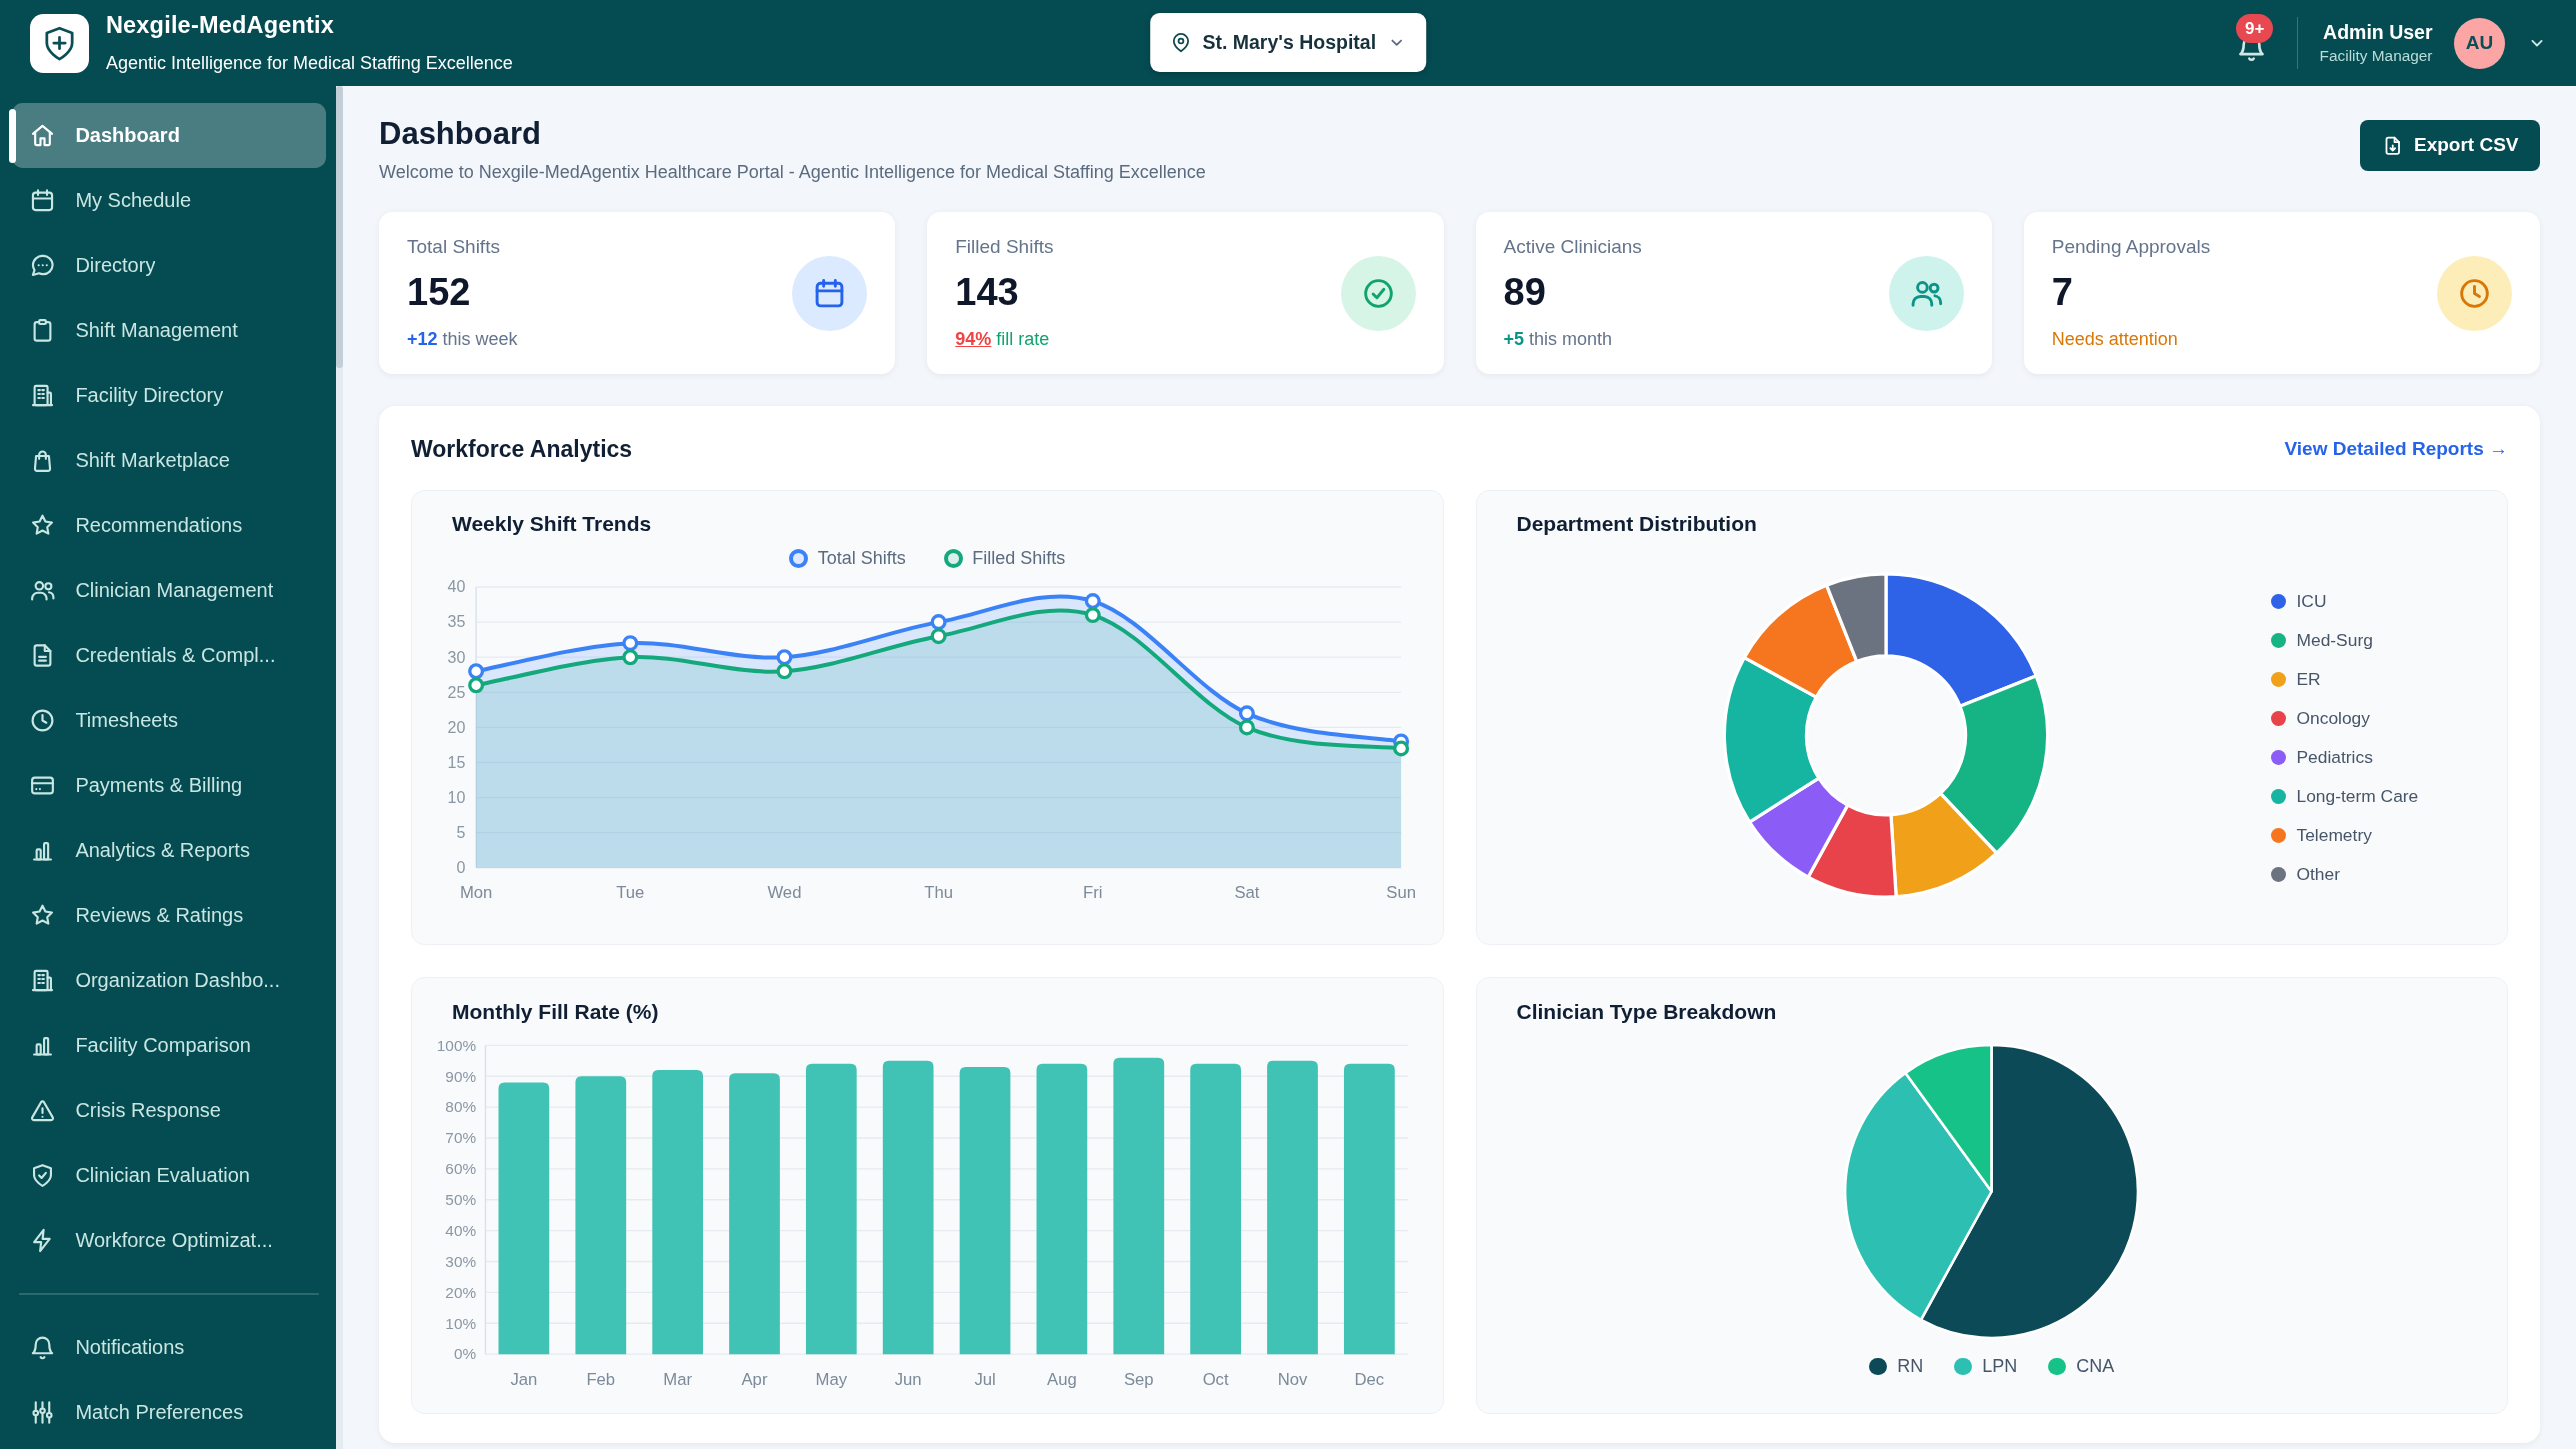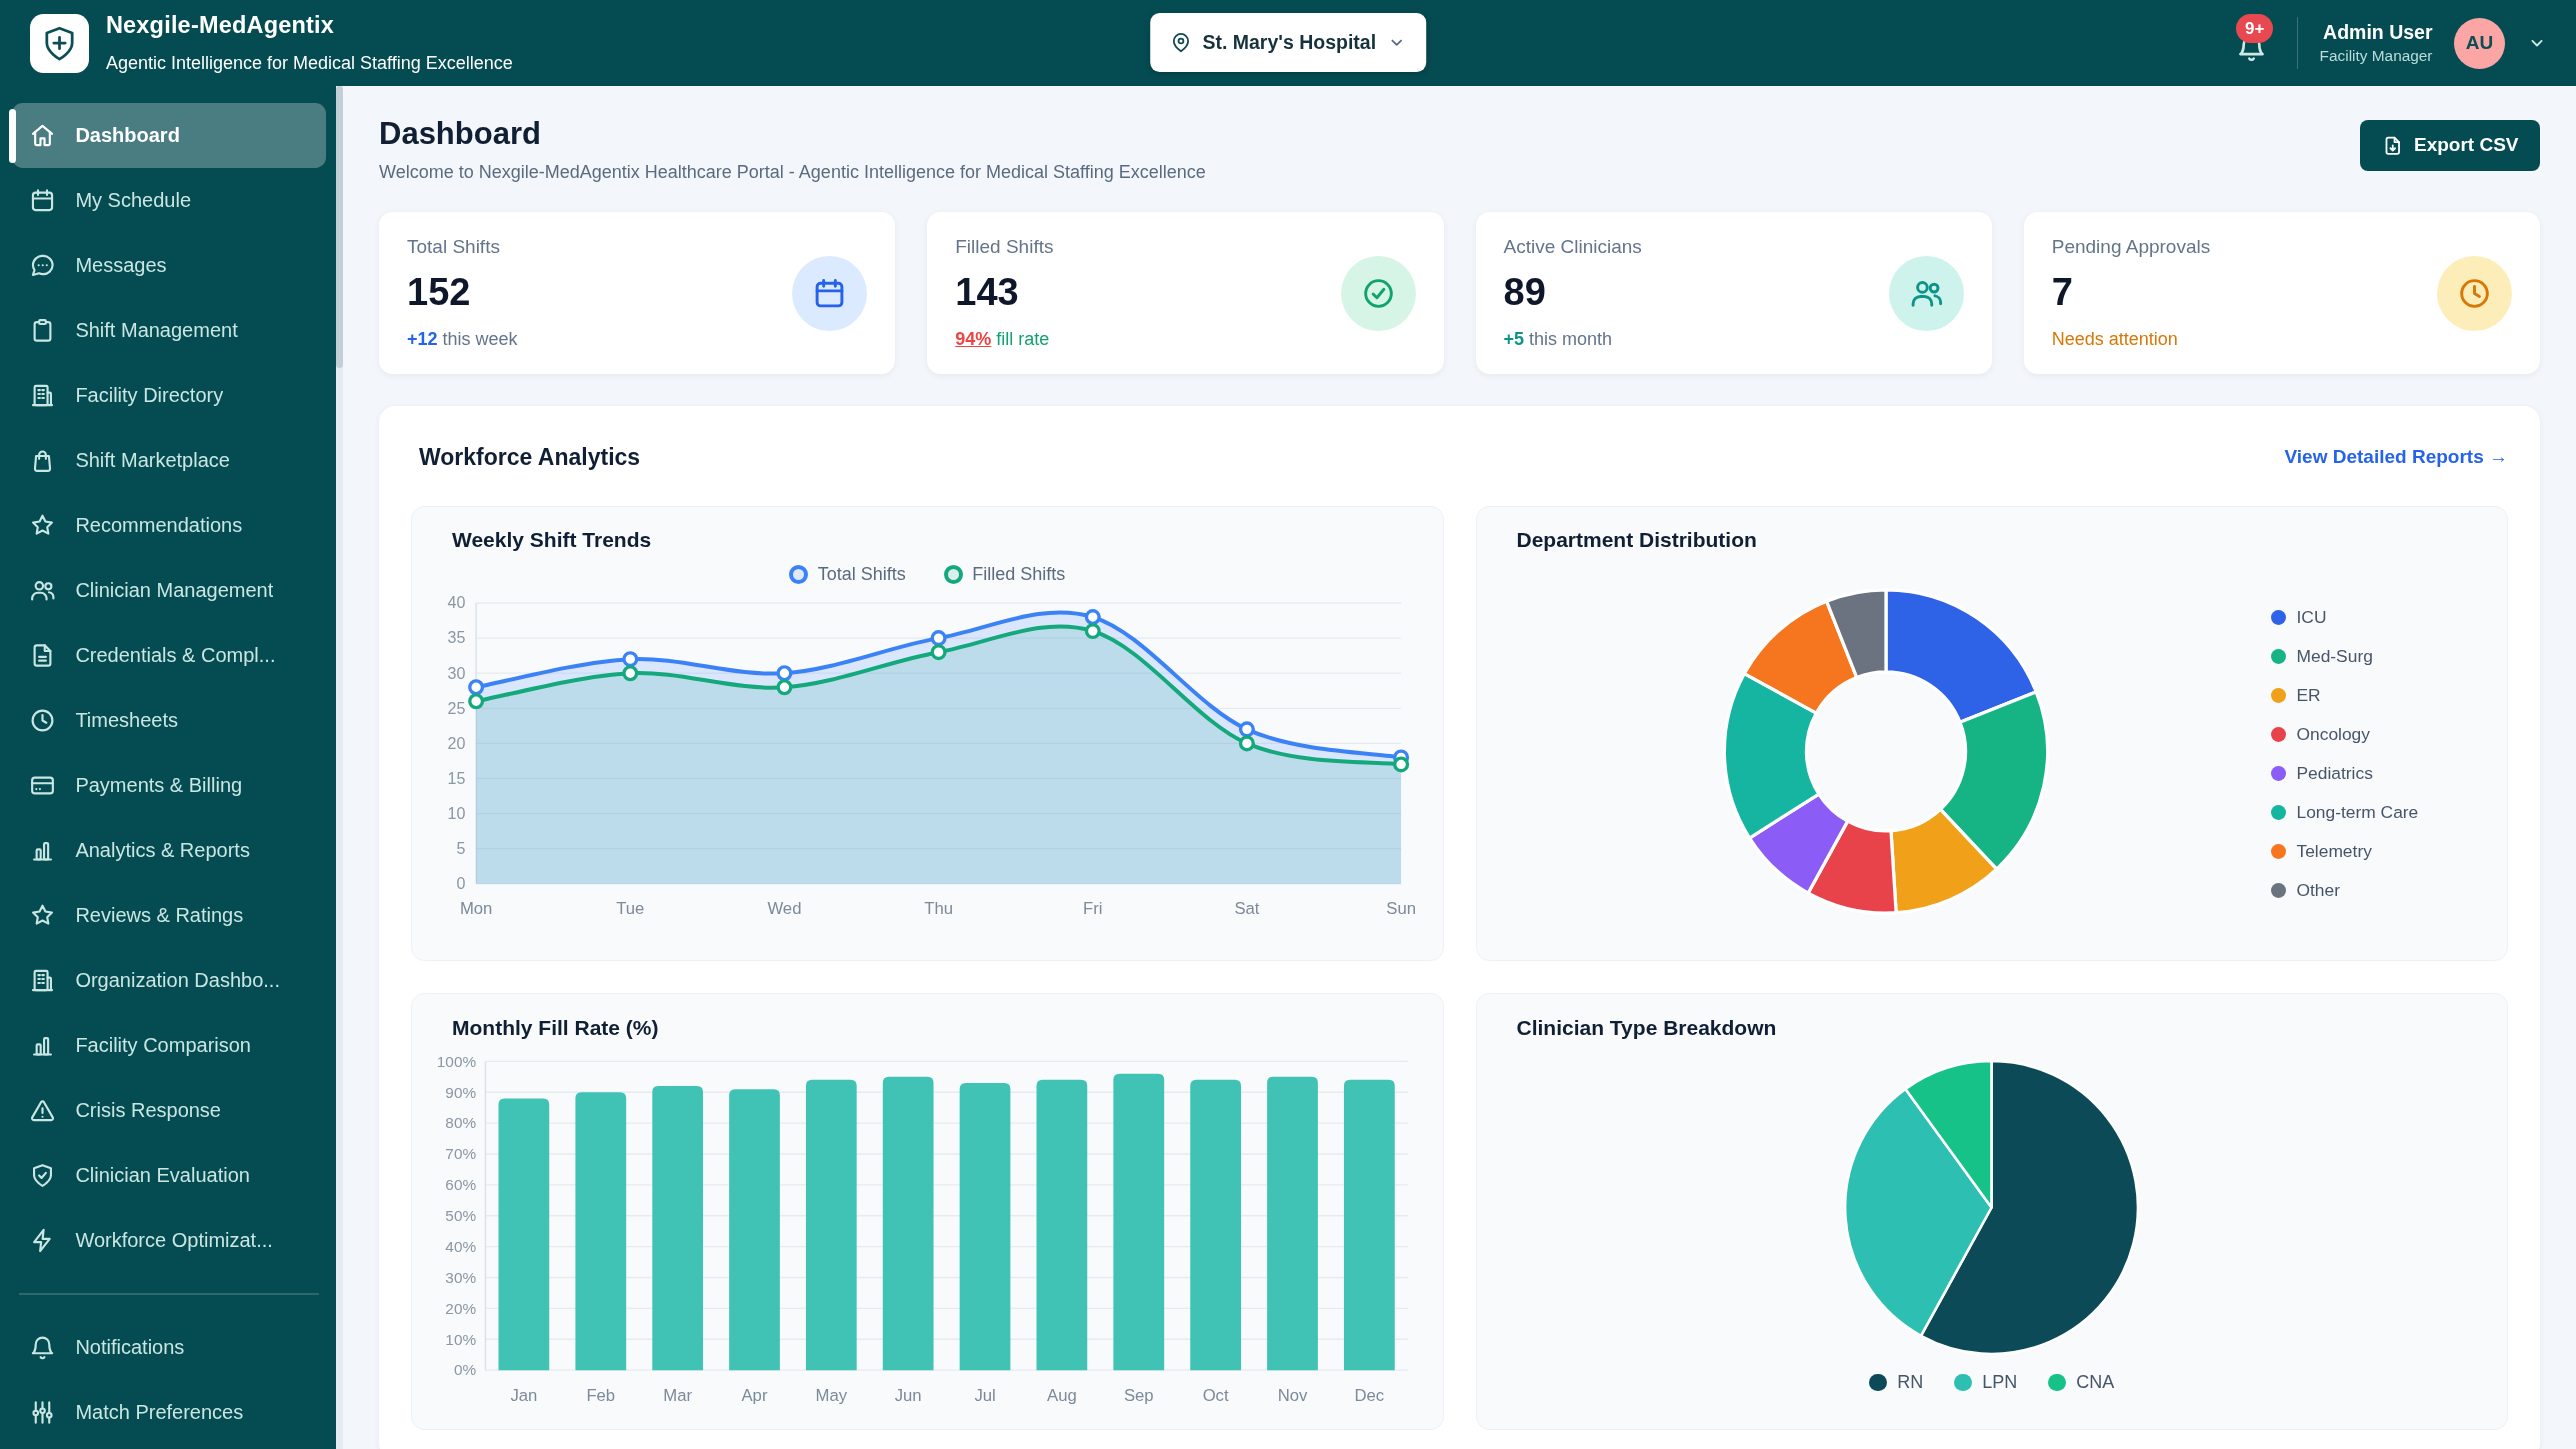--- a/index.html
+++ b/index.html
@@ -73,21 +73,21 @@
   .stat-label{font-size:19px;color:#64748b}
   .stat-value{font-size:38px;font-weight:bold;color:#0f172a;margin:13.4px 0 14.8px}
   .stat-delta{font-size:18px}
   .stat-icon{width:75px;height:75px;border-radius:50%;display:flex;align-items:center;
     justify-content:center;flex:none}
   .stat-icon svg{width:35px;height:35px}
 
   .analytics-card{background:#fff;border-radius:16px;padding:29.5px 32px;
     box-shadow:0 1.3px 6.7px rgba(15,23,42,.06)}
   .analytics-head{display:flex;justify-content:space-between;align-items:center;margin-bottom:27px}
-  .analytics-title{font-size:23px;font-weight:bold;color:#101f33;margin:8px}
+  .analytics-title{font-size:23px;font-weight:bold;color:#101f33;margin:0}
   .reports-link{font-size:19px;color:#2563eb;font-weight:bold;cursor:pointer;white-space:nowrap}
 
   .panels{display:grid;grid-template-columns:1fr 1fr;gap:32px}
   .panel{background:#f8fafc;border:1.3px solid #edf1f6;border-radius:13.4px;
     padding:21.5px 24px 16px;box-sizing:border-box}
   .panel h3{font-size:21px;color:#101f33;margin:0 16px 12px;font-weight:bold}
 
   .line-legend{display:flex;justify-content:center;gap:38px;margin:2.7px 0 5.4px}
   .legend-item{display:flex;align-items:center;gap:9.4px;font-size:18px;color:#5b6b7f;cursor:pointer}
   .ring{width:19px;height:19px;border-radius:50%;border:4px solid;box-sizing:border-box}
@@ -179,21 +179,21 @@
         </span>
         <span class="nav-label">My Schedule</span>
       </div>
       <div class="nav-item">
         <span class="nav-icon">
           <svg viewBox="0 0 24 24" fill="none" stroke="currentColor" stroke-width="1.9" stroke-linecap="round" stroke-linejoin="round">
             <path d="M21 11.6a8.3 8.3 0 0 1-8.6 8.1 9 9 0 0 1-3.5-.8L3.5 20.4l1.4-4.3a7.9 7.9 0 0 1-1.4-4.5A8.3 8.3 0 0 1 12.4 3.5 8.3 8.3 0 0 1 21 11.6z"></path>
             <path d="M8.6 11.8h.01M12.2 11.8h.01M15.8 11.8h.01"></path>
           </svg>
         </span>
-        <span class="nav-label">Messages</span>
+        <span class="nav-label">Directory</span>
       </div>
       <div class="nav-item">
         <span class="nav-icon">
           <svg viewBox="0 0 24 24" fill="none" stroke="currentColor" stroke-width="1.9" stroke-linecap="round" stroke-linejoin="round">
             <path d="M9 4.5H7a2 2 0 0 0-2 2V19a2 2 0 0 0 2 2h10a2 2 0 0 0 2-2V6.5a2 2 0 0 0-2-2h-2"></path>
             <rect x="9" y="2.8" width="6" height="3.4" rx="1"></rect>
           </svg>
         </span>
         <span class="nav-label">Shift Management</span>
       </div>

